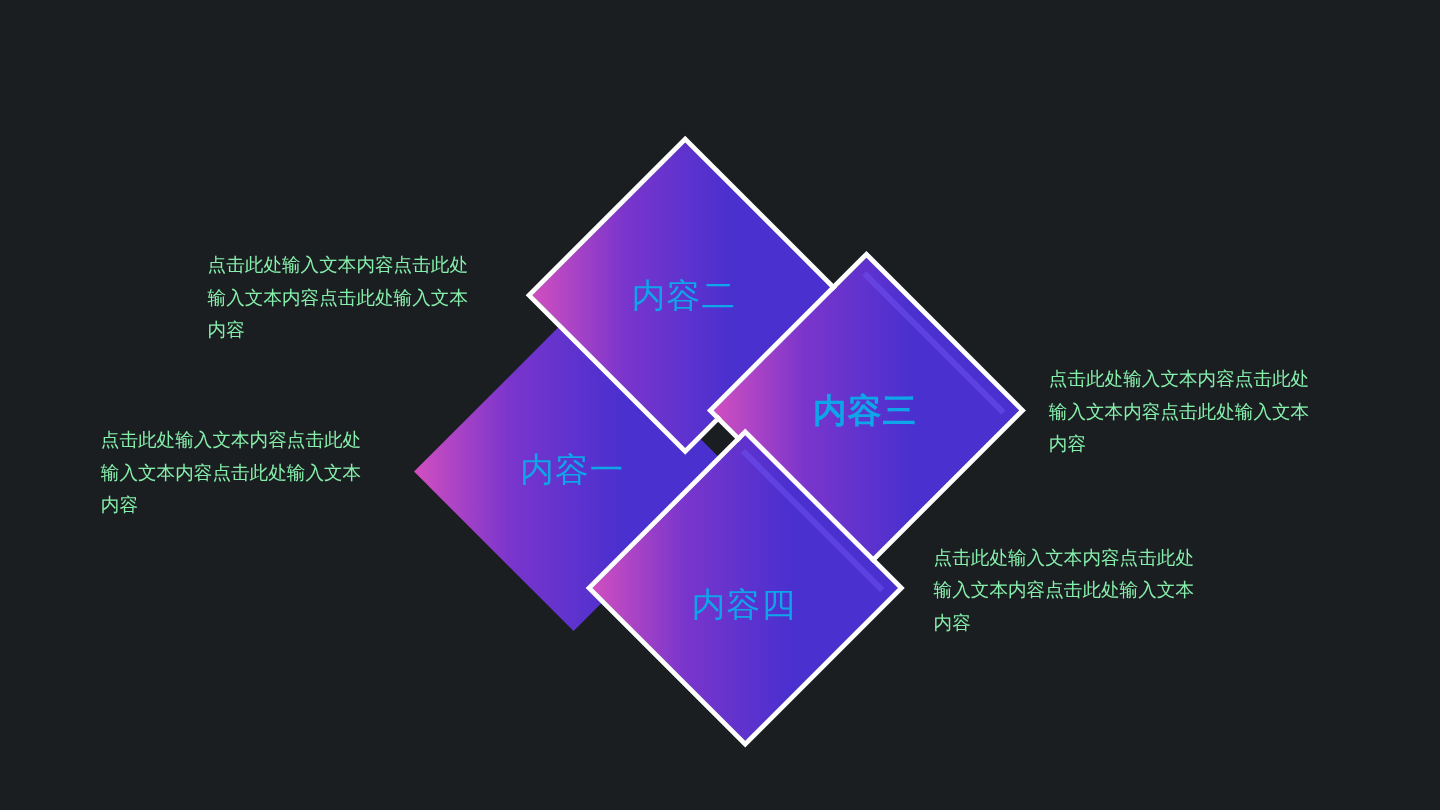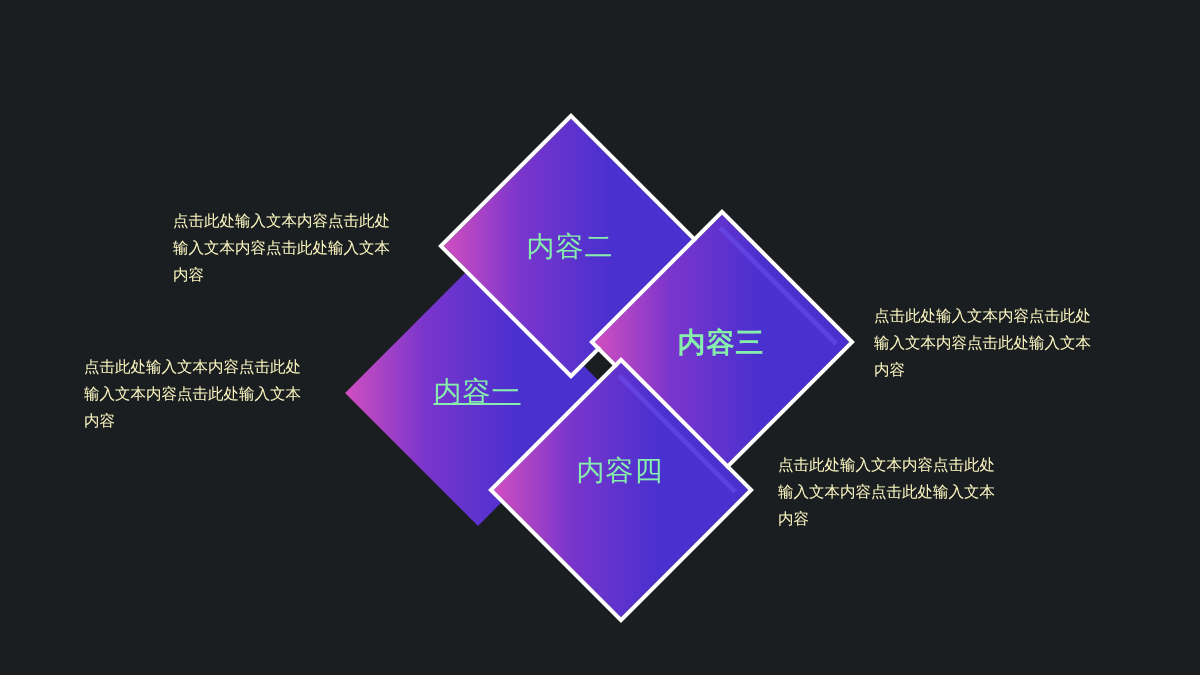--- a/index.html
+++ b/index.html
@@ -2,42 +2,42 @@
 <html><head>
 <meta charset="utf-8">
 <style>
   html, body { margin:0; padding:0; }
   body { width:1200px; height:675px; background:#1b1e21; position:relative; overflow:hidden;
          font-family:"DejaVu Sans", "Liberation Sans", sans-serif; }
   .diamond { position:absolute; width:188px; height:188px; transform:rotate(45deg); box-sizing:border-box;
              background:linear-gradient(225deg, #4a30cf 0%, #4a30cf 35%, #7a35cc 70%, #d14fc0 100%); }
   .diamond.bordered { border:4px solid #ffffff; }
   .diamond .inner-line { position:absolute; left:8px; top:8px; right:8px; height:0; border-top:5px solid rgba(110,80,240,0.55); }
-  .label { position:absolute; color:#86efac; font-size:28px; white-space:nowrap; transform:translate(-50%,-50%); letter-spacing:1px; }
-  .desc { position:absolute; color:#fef9c3; font-size:15.5px; line-height:27px; width:232px; }
+  .label { position:absolute; color:#0ea5e9; font-size:28px; white-space:nowrap; transform:translate(-50%,-50%); letter-spacing:1px; }
+  .desc { position:absolute; color:#86efac; font-size:15.5px; line-height:27px; width:232px; }
   .gap { position:absolute; width:14px; height:14px; background:#1b1e21; transform:rotate(45deg); }
 </style>
 </head>
 <body>
 
 <div class="diamond" style="left:384px; top:299px;"></div>
 
 <div class="diamond bordered" style="left:477px; top:152px;"></div>
 
 <div class="gap" style="left:590px; top:361px;"></div>
 
 <div class="diamond bordered" style="left:628px; top:248px;">
   <div class="inner-line"></div>
 </div>
 
 <div class="diamond bordered" style="left:527px; top:396px;">
   <div class="inner-line"></div>
 </div>
 
-<div class="label" style="left:477px; top:392px;text-decoration:underline;">内容一</div>
+<div class="label" style="left:477px; top:392px;">内容一</div>
 <div class="label" style="left:570px; top:247px;">内容二</div>
 <div class="label" style="left:721px; top:343px;font-weight:bold;">内容三</div>
-<div class="label" style="left:620px; top:471px;">内容四</div>
+<div class="label" style="left:620px; top:504px;">内容四</div>
 
 <div class="desc" style="left:173px; top:208px;">点击此处输入文本内容点击此处输入文本内容点击此处输入文本内容</div>
 <div class="desc" style="left:84px; top:354px;">点击此处输入文本内容点击此处输入文本内容点击此处输入文本内容</div>
 <div class="desc" style="left:874px; top:303px;">点击此处输入文本内容点击此处输入文本内容点击此处输入文本内容</div>
 <div class="desc" style="left:778px; top:452px;">点击此处输入文本内容点击此处输入文本内容点击此处输入文本内容</div>
 
 </body></html>

